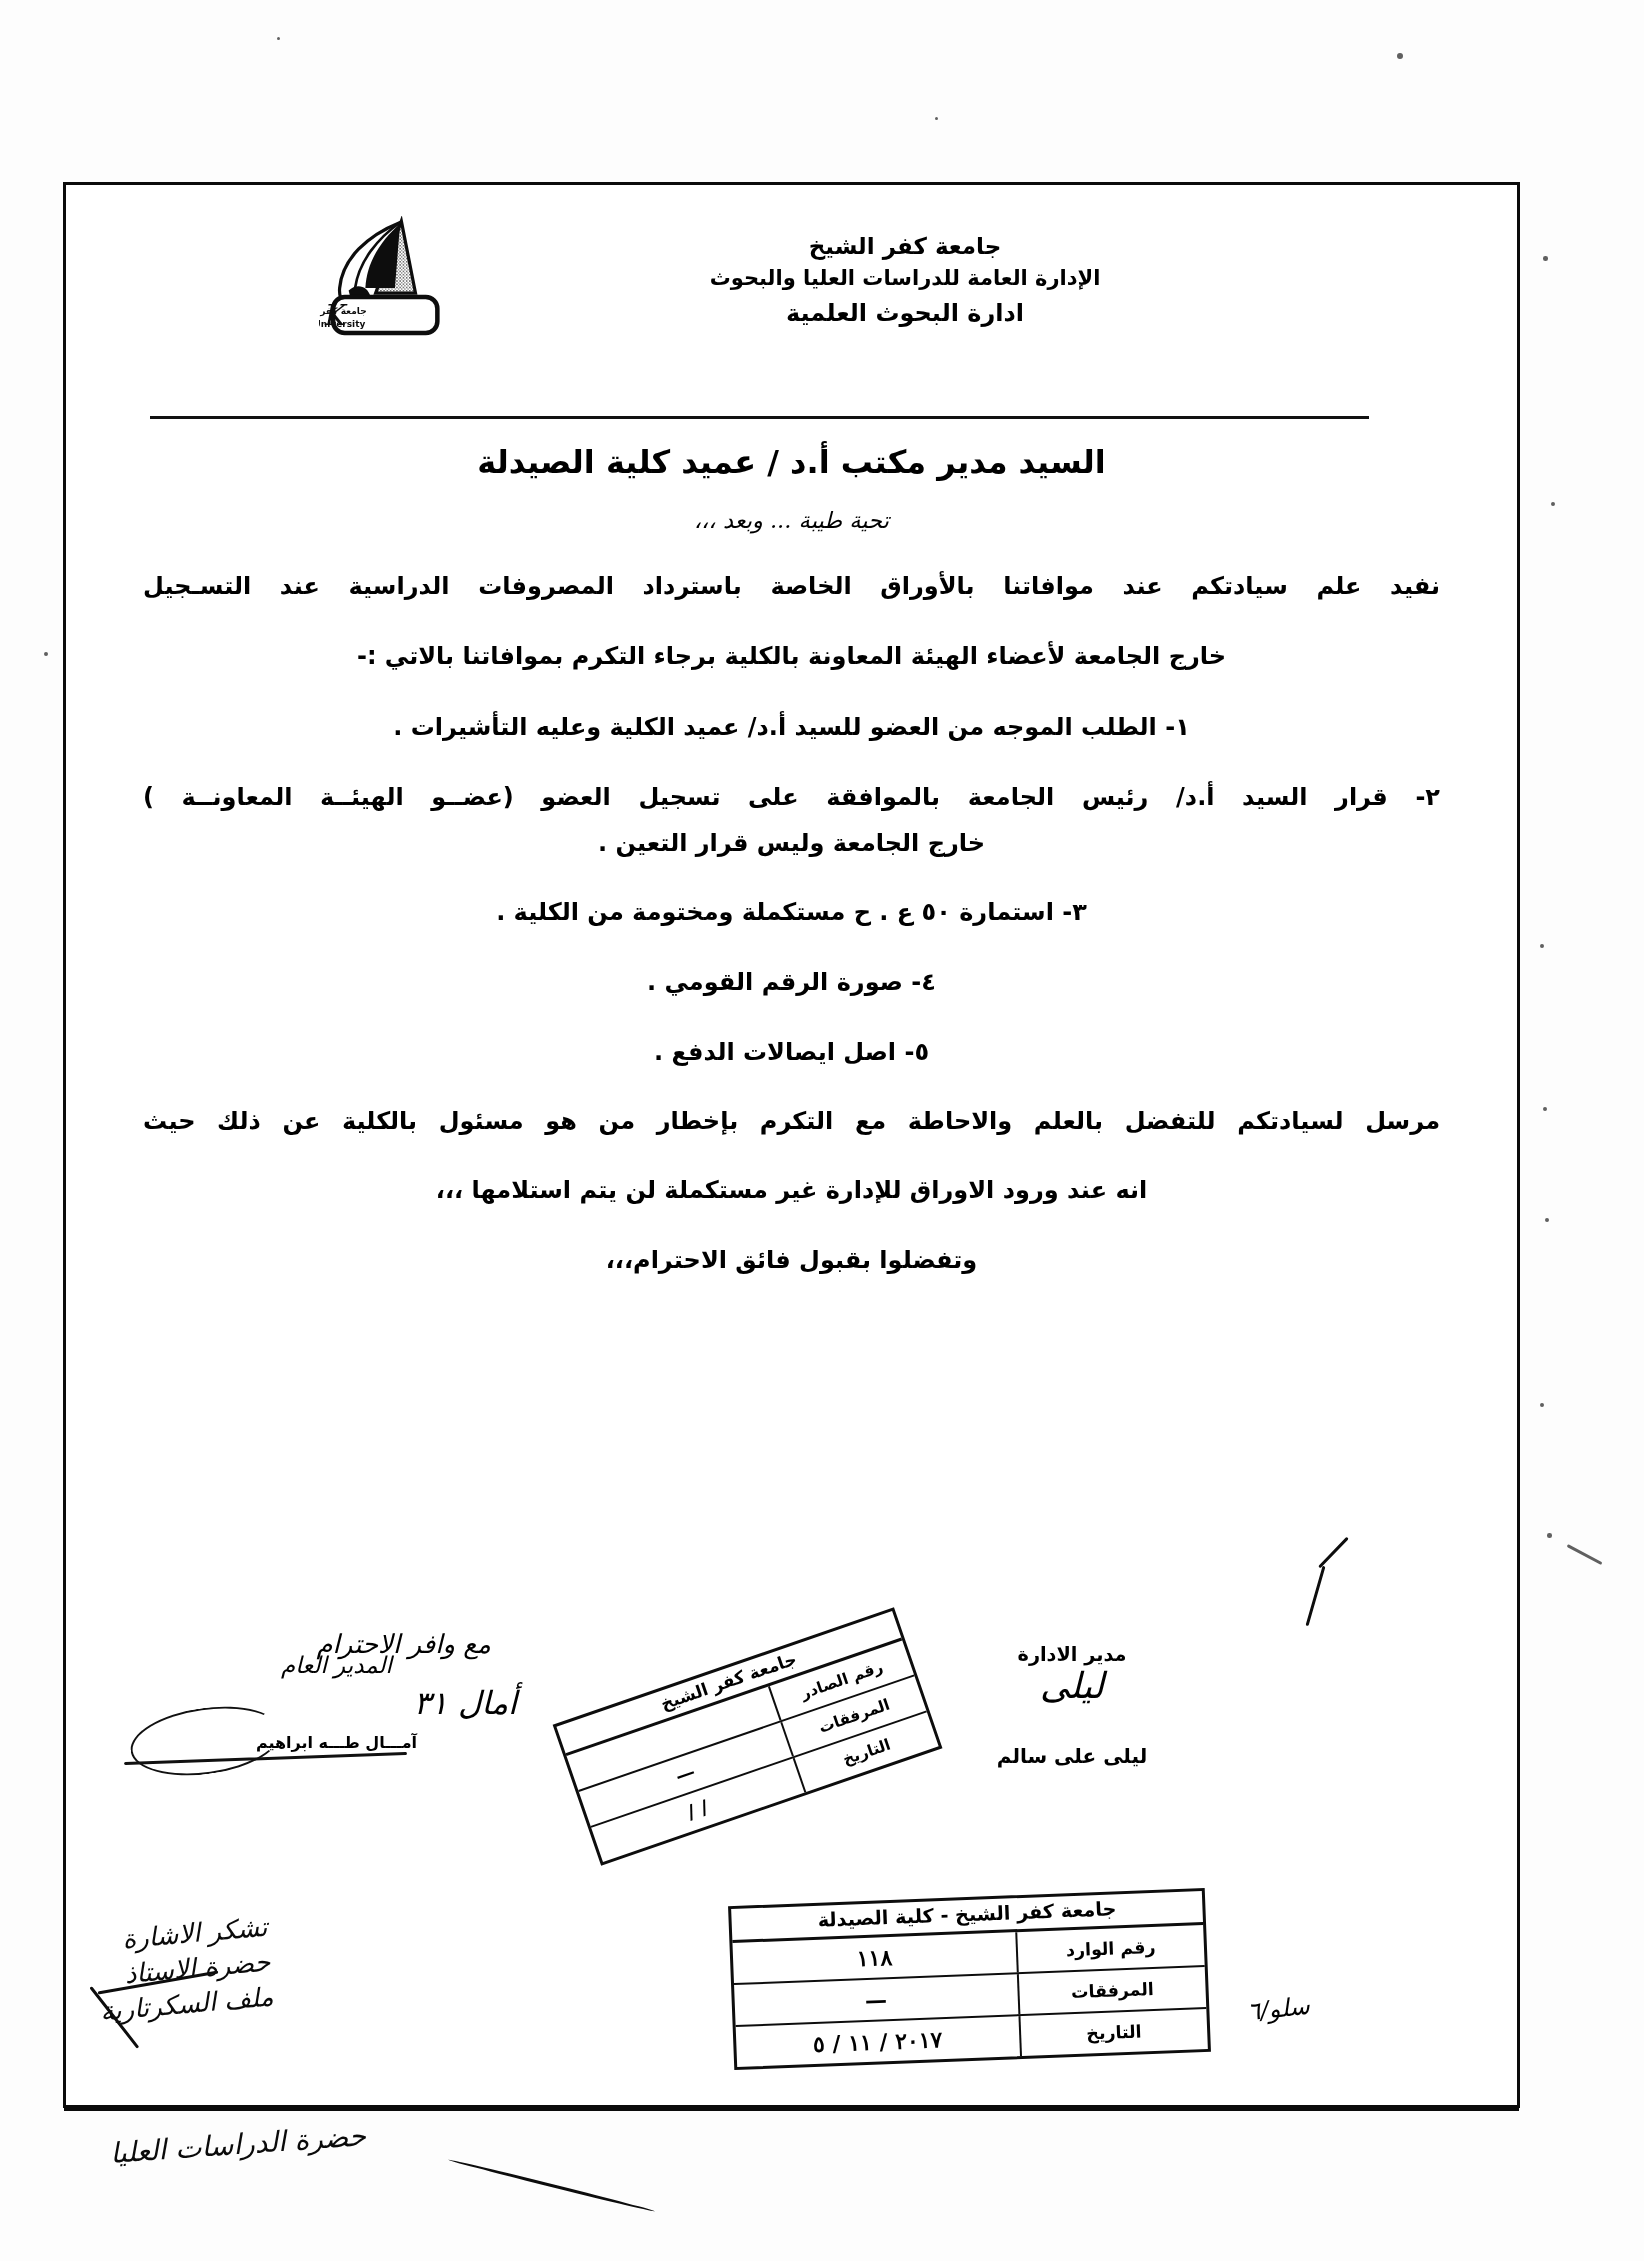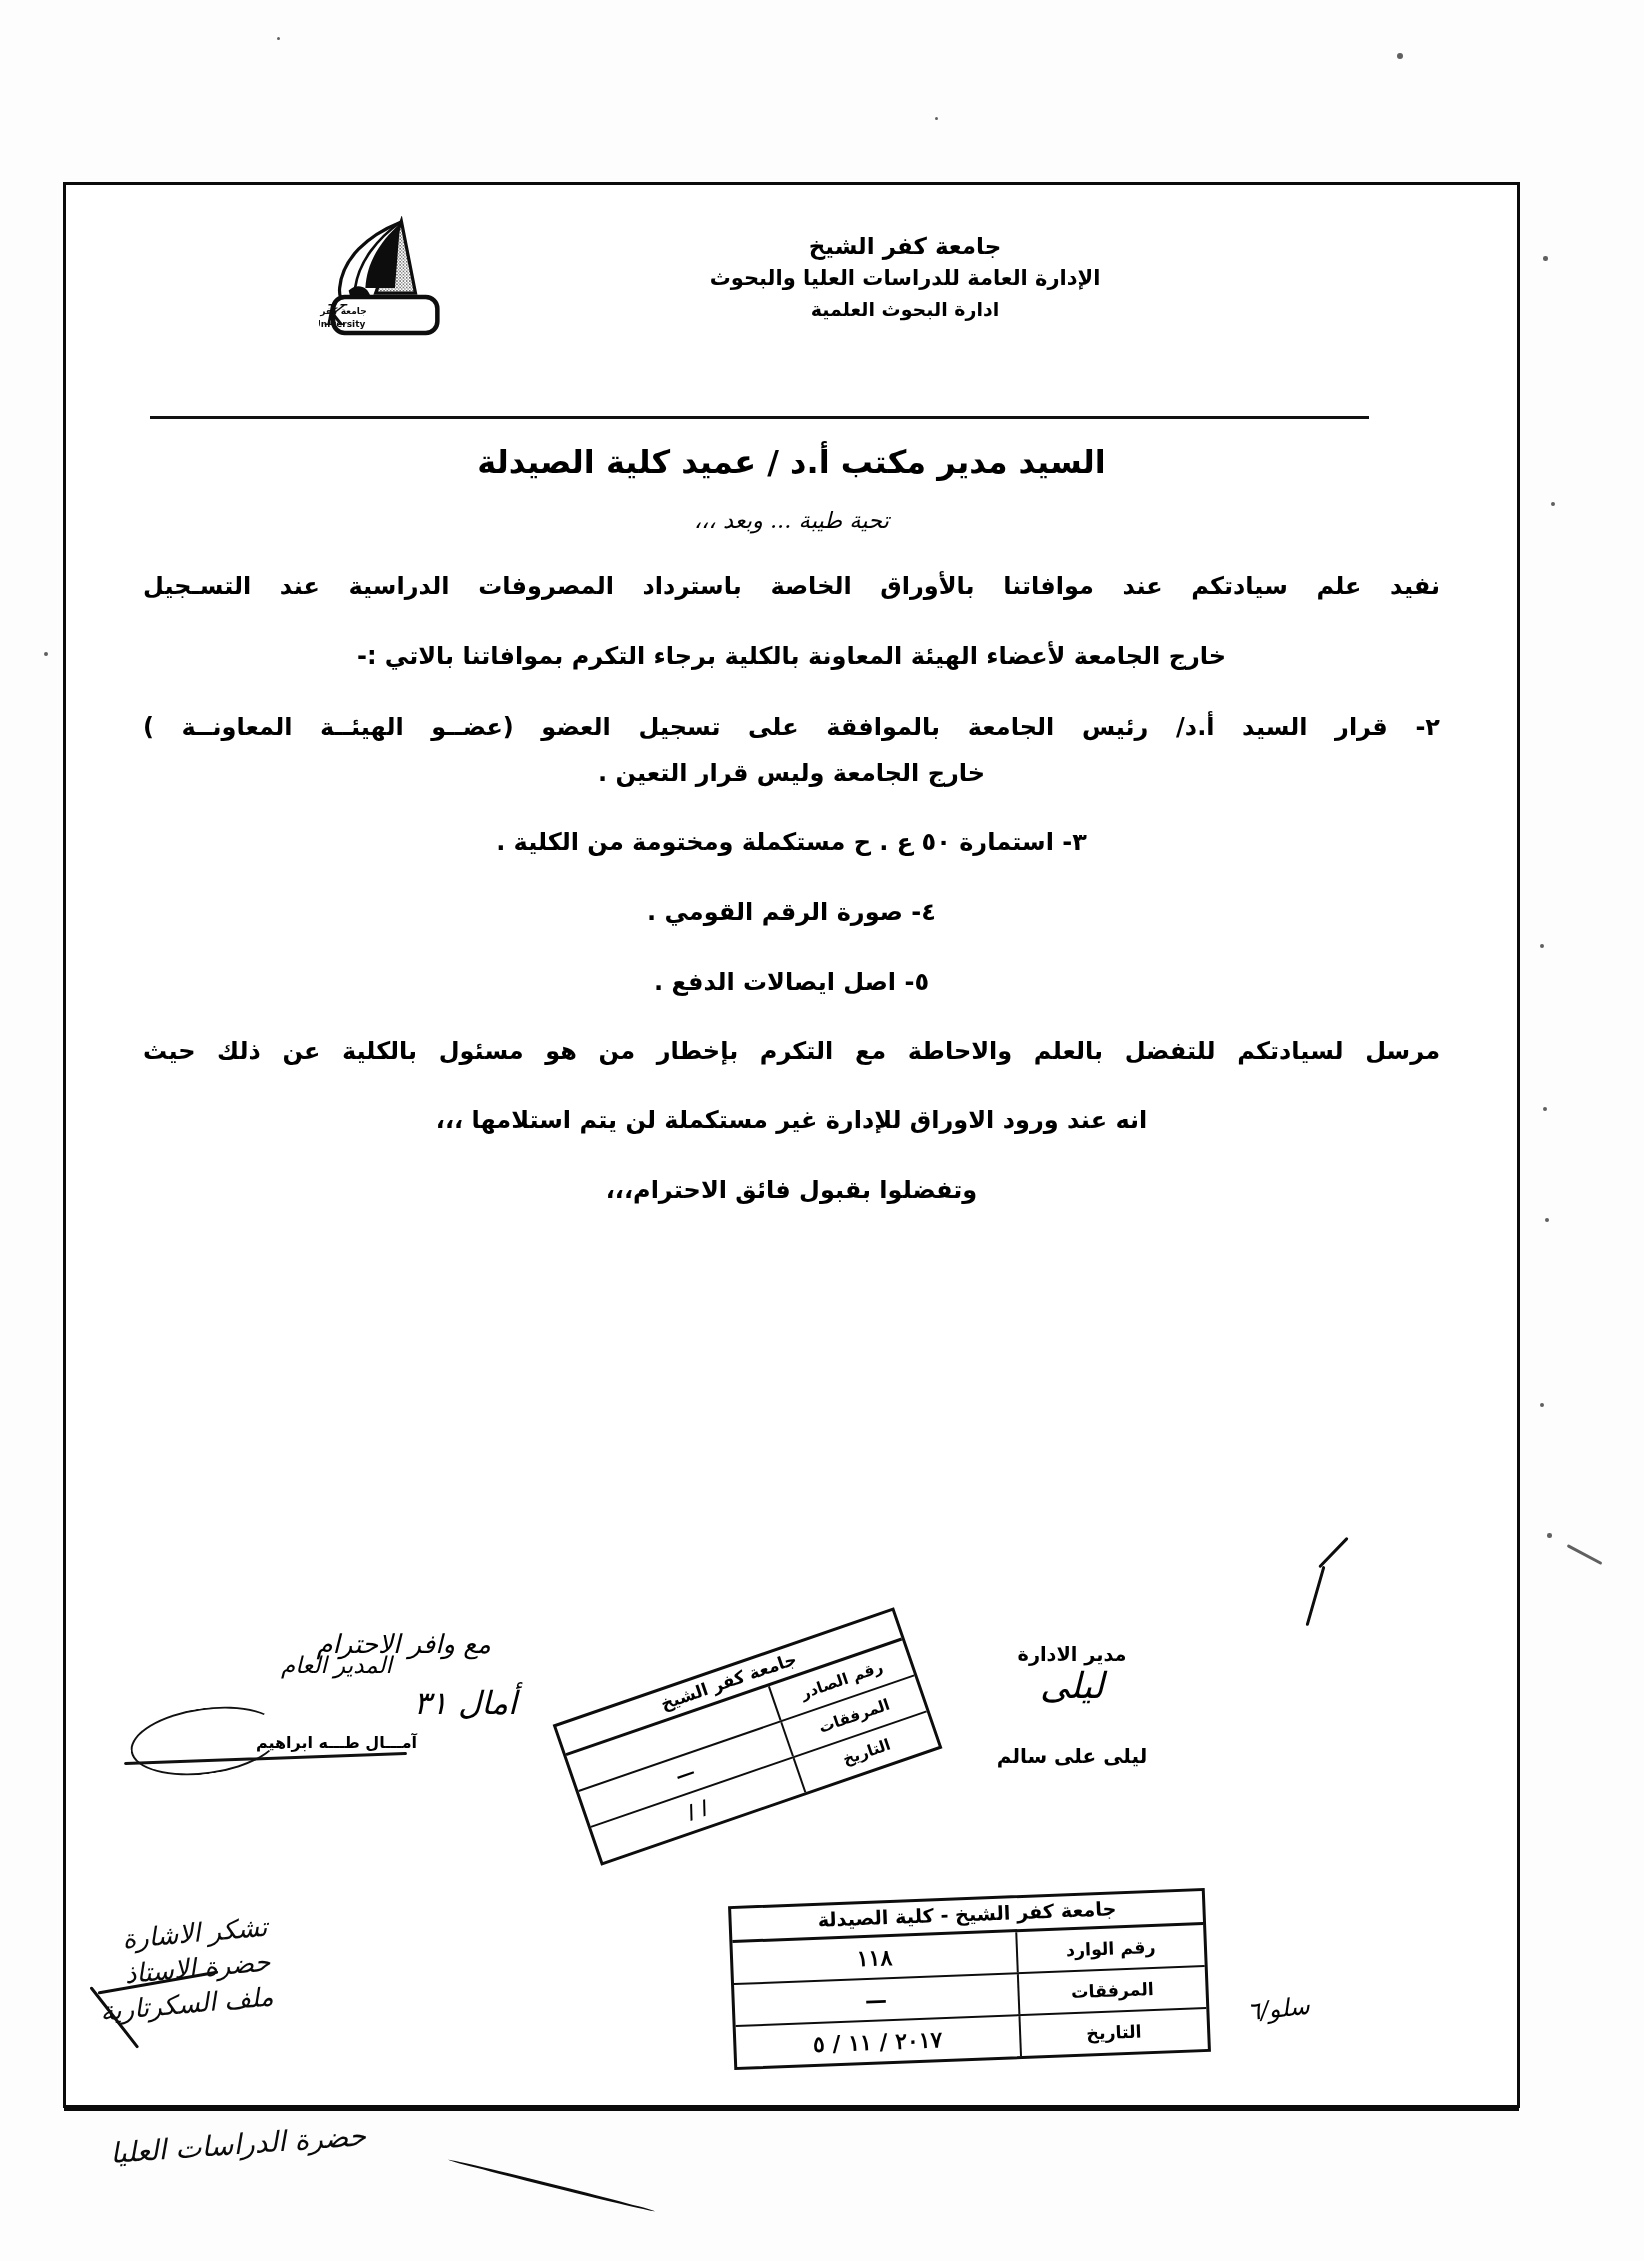--- a/index.html
+++ b/index.html
@@ -70,21 +70,21 @@
     position: absolute;
     right: 232px;
     top: 19.3px;
     text-align: center;
     width: 760px;
     font-weight: bold;
     line-height: 1.5;
   }
   .org-line-1 { font-size: 23px; letter-spacing: 0.3px; }
   .org-line-2 { font-size: 21px; }
-  .org-line-3 { font-size: 19px; }
+  .org-line-3 { font-size: 24px; }
 
   #header-rule {
     position: absolute;
     left: 84px;
     right: 148px;
     top: 206px;
     height: 3.2px;
     background: #121212;
   }
 
@@ -386,20 +386,21 @@
     <div id="addressee-title">السيد مدير مكتب أ.د / عميد كلية الصيدلة</div>
     <div id="greeting">تحية طيبة ... وبعد ،،،</div>
 
     <div id="body-block">
 
       <p class="body-line justify">نفيد علم سيادتكم عند موافاتنا بالأوراق الخاصة باسترداد المصروفات الدراسية عند التسـجيل</p>
 
       <p class="body-line center">خارج الجامعة لأعضاء الهيئة المعاونة بالكلية برجاء التكرم بموافاتنا بالاتي :-</p>
 
       <div class="list-block">
+        <p class="list-item center">١- الطلب الموجه من العضو للسيد أ.د/ عميد الكلية وعليه التأشيرات .</p>
 
         <p class="list-item wide">٢- قرار السيد أ.د/ رئيس الجامعة بالموافقة على تسجيل العضو (عضــو الهيئــة المعاونــة )</p>
         <p class="list-cont">خارج الجامعة وليس قرار التعين .</p>
 
         <p class="list-item center">٣- استمارة ٥٠ ع . ح  مستكملة ومختومة من الكلية .</p>
         <p class="list-item center">٤- صورة الرقم القومي .</p>
         <p class="list-item center">٥- اصل ايصالات الدفع .</p>
       </div>
 
       <div class="closing">

